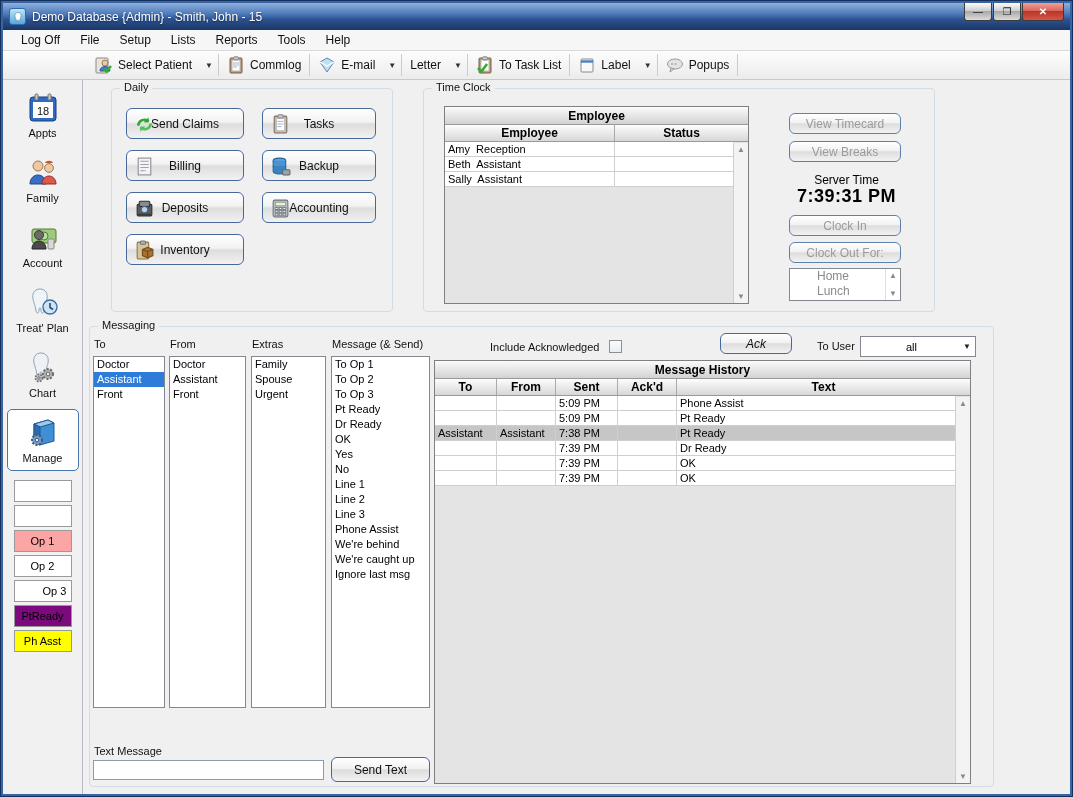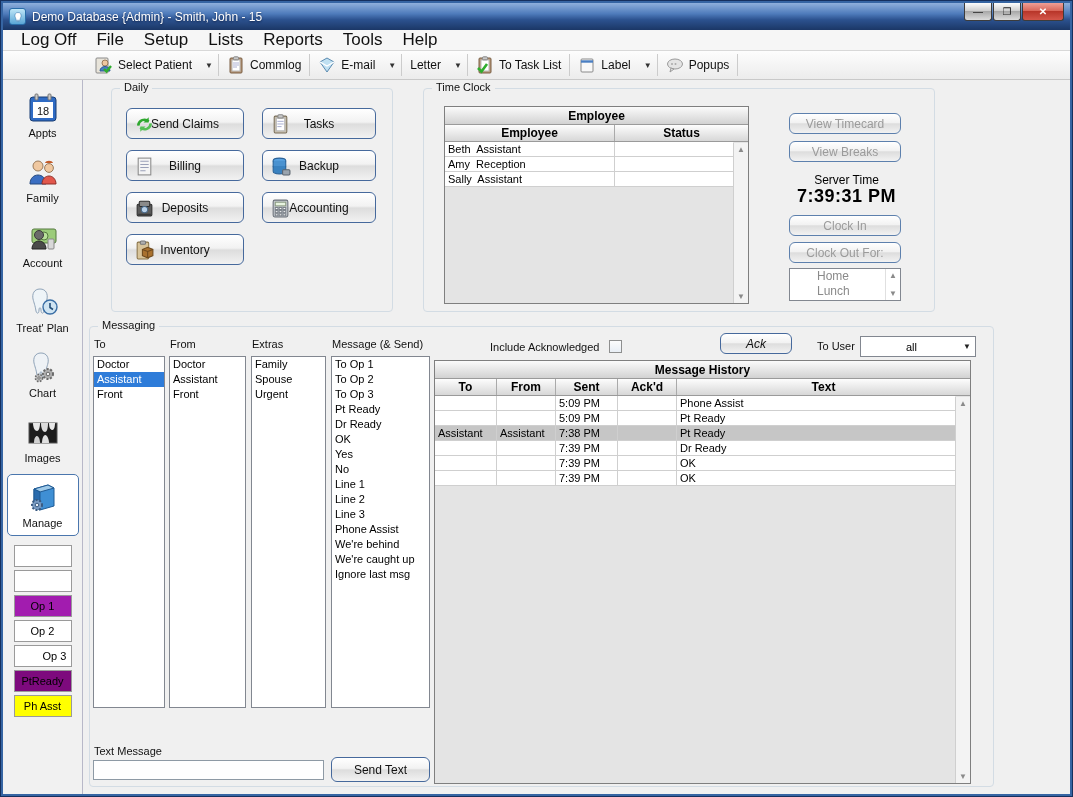--- a/index.html
+++ b/index.html
@@ -11,21 +11,21 @@
               display:flex; align-items:center; padding:0 6px; }
   .app-icon { width:17px; height:17px; border-radius:3px; background:linear-gradient(#bfe6f7,#5aa6d6); border:1px solid #2a6da8;
               display:flex; align-items:center; justify-content:center; margin-right:6px; }
   .title-text { color:#fff; font-size:12px; text-shadow:0 1px 2px #12264d; flex:1; }
   .win-btns { display:flex; gap:1px; align-self:flex-start; margin-top:0; }
   .win-btn { width:28px; height:18px; border:1px solid #3c3c3c; border-top:none; background:linear-gradient(#fdfdfd,#cfcfcf 45%,#a8a8a8 50%,#dcdcdc);
              display:flex; align-items:center; justify-content:center; font-size:10px; color:#222; border-radius:0 0 3px 3px; cursor:pointer;}
   .win-btn.close { width:42px; background:linear-gradient(#f0a096,#d9675a 45%,#b8362a 50%,#d4564a); color:#fff; font-weight:bold; }
   
   .menubar { height:21px; flex:0 0 21px; background:#f6f6f6; border-bottom:1px solid #d8d8d8; display:flex; align-items:center; padding-left:8px; }
-  .menu-item { font-size:17px; color:#111; padding:2px 10px; cursor:default; }
+  .menu-item { font-size:12px; color:#111; padding:2px 10px; cursor:default; }
   
   .toolbar { height:29px; flex:0 0 29px; background:linear-gradient(#fdfdfd,#ececec); border-bottom:1px solid #c9c9c9;
              display:flex; align-items:stretch; padding-left:84px; }
   .tb-btn { display:flex; align-items:center; gap:5px; padding:0 8px; font-size:12px; color:#111; cursor:pointer; }
   .tb-sep { width:1px; background:#cccccc; margin:3px 0; }
   .tb-arrow { font-size:8px; color:#333; padding:0 5px; display:flex; align-items:center; cursor:pointer; }
   .tb-icon { width:18px; height:18px; }
   
   .content { flex:1; display:flex; min-height:0; }
   .sidebar { width:80px; flex:0 0 80px; background:#f1f1f1; border-right:1px solid #b8b8c8; padding-top:4px;
@@ -217,45 +217,34 @@
       <div class="mod-btn">
         <svg class="mod-icon" viewBox="0 0 34 34">
             <path d="M15 2C9 2 7 7 8 12c1 4 2 6 3 12 .6 3 3 3 3-1 0-3 2-3 2 0 0 4 2.4 4 3 1 1-6 2-8 3-12 1-5-1-10-7-10z" fill="#eef2f6" stroke="#8fa3b8"></path>
             <circle cx="22" cy="23" r="5" fill="#b0b0b0" stroke="#6a6a6a" stroke-width="2" stroke-dasharray="2 1.6"></circle>
             <circle cx="22" cy="23" r="1.8" fill="#f0f0f0" stroke="#6a6a6a"></circle>
             <circle cx="13" cy="27" r="3.6" fill="#c0c0c0" stroke="#6a6a6a" stroke-width="1.6" stroke-dasharray="1.6 1.4"></circle>
             <circle cx="13" cy="27" r="1.2" fill="#f0f0f0" stroke="#6a6a6a"></circle>
           </svg>
         <span>Chart</span>
       </div>
-      <div class="mod-btn">
-        <svg class="mod-icon" viewBox="0 0 34 34">
-            <rect x="3" y="7" width="28" height="20" fill="#1c1c1c" stroke="#555"></rect>
-            <path d="M7 7c0 5 2 8 4 8s3-4 3-8z" fill="#e8e8e8"></path>
-            <path d="M15 7c0 6 2 9 4 9s3-4 3-9z" fill="#dcdcdc"></path>
-            <path d="M23 7c0 5 1.6 7 3.4 7 1.6 0 2.6-3 2.6-7z" fill="#e8e8e8"></path>
-            <path d="M8 27c0-5 1.6-7 3-7s3 3 3 7z" fill="#d0d0d0"></path>
-            <path d="M16 27c0-5 1.6-8 3.4-8 1.6 0 3.6 4 3.6 8z" fill="#e0e0e0"></path>
-          </svg>
-        <span>Images</span>
-      </div>
       <div class="mod-btn selected">
         <svg class="mod-icon" viewBox="0 0 34 34">
             <path d="M8 8l14-4 6 3v18l-14 4-6-3z" fill="#3f8fd4" stroke="#1f5a94"></path>
             <path d="M8 8l14-4 6 3-14 4z" fill="#9ec9e8" stroke="#1f5a94"></path>
             <path d="M8 8l6 3v18l-6-3z" fill="#2a6cae" stroke="#1f5a94"></path>
             <circle cx="11" cy="24" r="5" fill="#7a9cc4" stroke="#3a5a80" stroke-width="2" stroke-dasharray="2 1.6"></circle>
             <circle cx="11" cy="24" r="1.8" fill="#e8f0f8" stroke="#3a5a80"></circle>
           </svg>
         <span>Manage</span>
       </div>
       <div class="ops-panel">
           <div class="op-cell" style="background: rgb(255, 255, 255);"></div>
           <div class="op-cell" style="background: rgb(255, 255, 255);"></div>
-          <div class="op-cell" style="background: #a21caf;">Op 1</div>
+          <div class="op-cell" style="background: #fca5a5;">Op 1</div>
           <div class="op-cell" style="background: rgb(255, 255, 255);">Op 2</div>
           <div class="op-cell" style="background: rgb(255, 255, 255); padding-left: 24px;">Op 3</div>
           <div class="op-cell" style="background: rgb(125, 10, 125);">PtReady</div>
           <div class="op-cell" style="background: rgb(255, 255, 0);">Ph Asst</div>
         </div>
     </div>
 
     <div class="main">
 
       <div class="groupbox" style="left:28px; top:8px; width:282px; height:224px;">
@@ -336,25 +325,25 @@
       <div class="groupbox" style="left:340px; top:8px; width:512px; height:224px;">
         <div class="gb-label">Time Clock</div>
         <div class="od-grid" style="left:20px; top:17px; width:305px; height:198px;">
           <div class="grid-title">Employee</div>
           <div class="grid-cols">
             <div style="width:170px;">Employee</div>
             <div style="flex:1;">Status</div>
           </div>
           <div>
               <div class="grid-row" style="margin-right: 15px;">
+                <div style="width: 170px;">Amy  Reception</div>
+                <div style="flex: 1 1 0%;"></div>
+              </div>
+              <div class="grid-row" style="margin-right: 15px;">
                 <div style="width: 170px;">Beth  Assistant</div>
-                <div style="flex: 1 1 0%;"></div>
-              </div>
-              <div class="grid-row" style="margin-right: 15px;">
-                <div style="width: 170px;">Amy  Reception</div>
                 <div style="flex: 1 1 0%;"></div>
               </div>
               <div class="grid-row" style="margin-right: 15px;">
                 <div style="width: 170px;">Sally  Assistant</div>
                 <div style="flex: 1 1 0%;"></div>
               </div>
             </div>
           <div class="vscroll" style="top:36px;">
             <div class="vs-arrow">▲</div>
             <div class="vs-arrow">▼</div>

